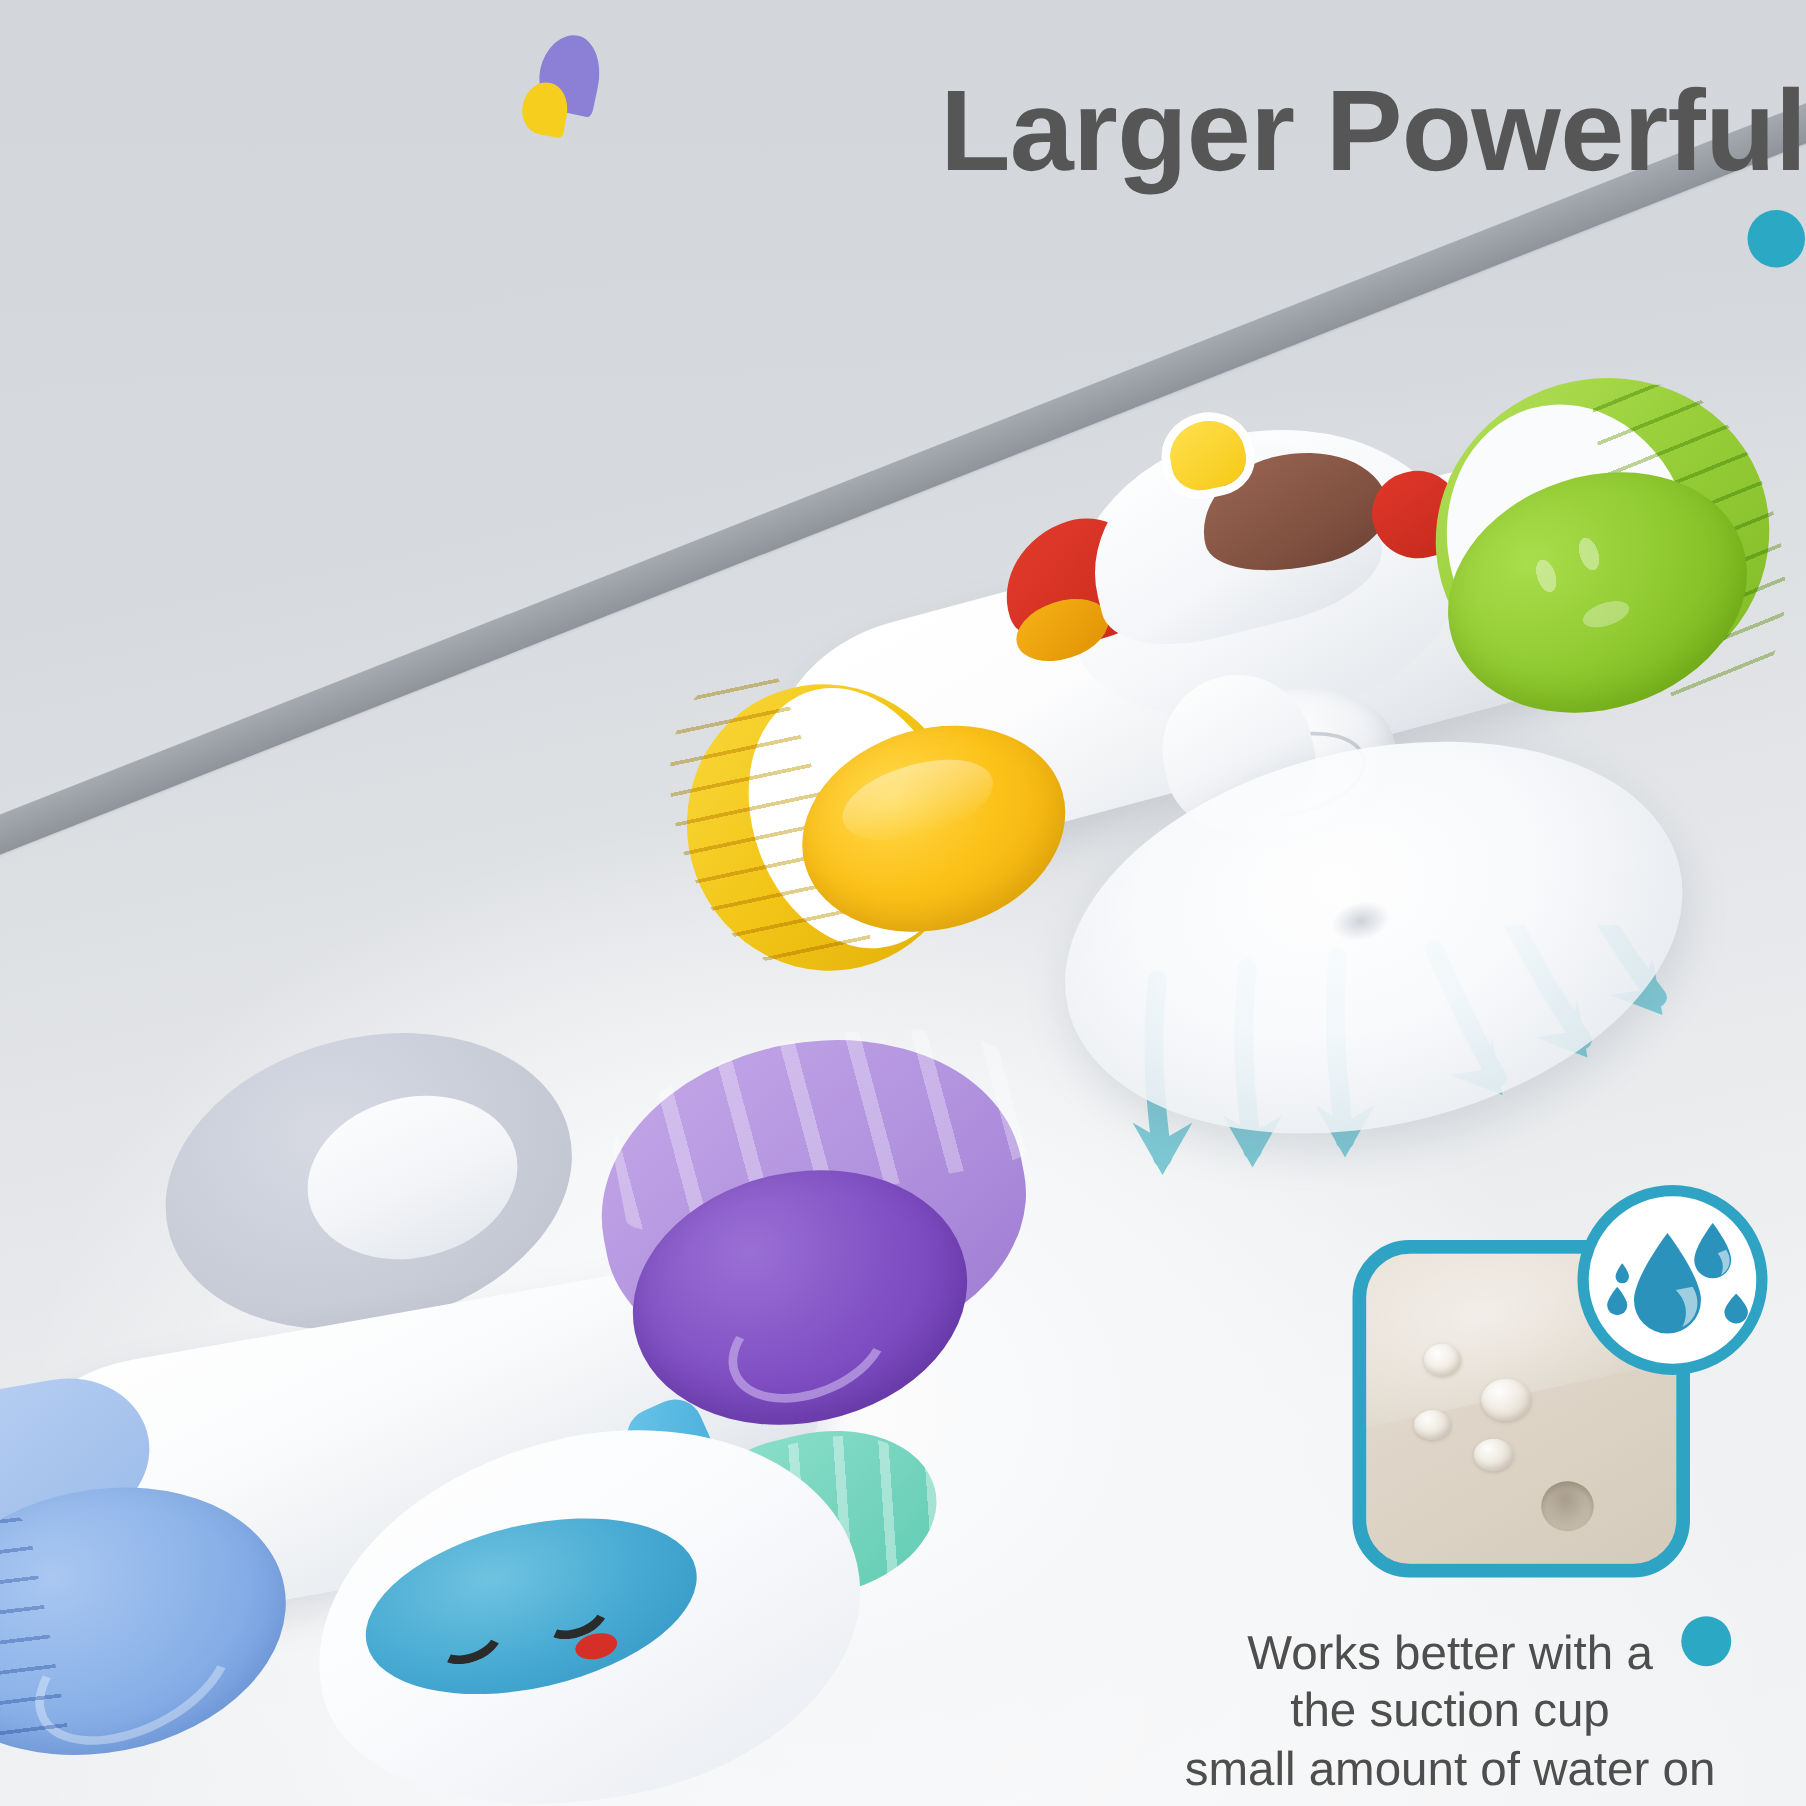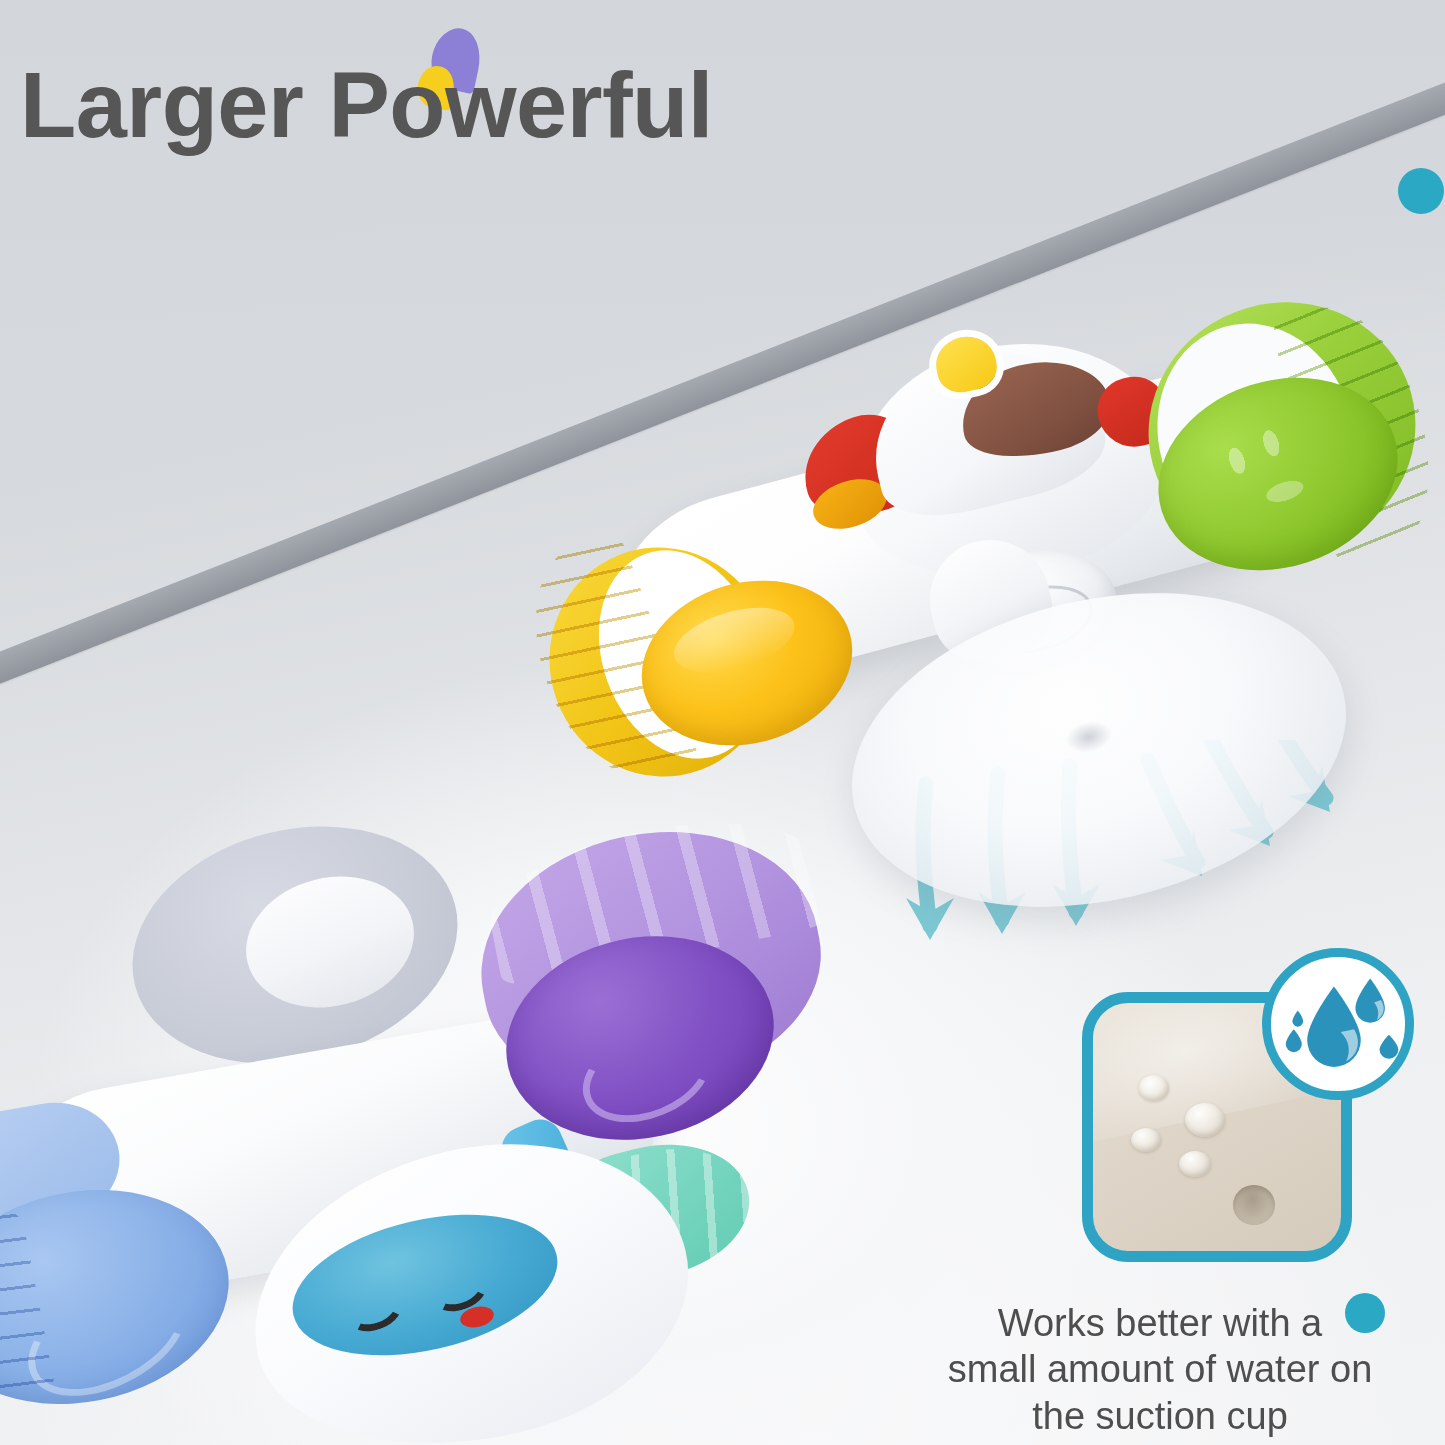--- a/index.html
+++ b/index.html
@@ -42,21 +42,21 @@
     transform: rotate(-21.5deg);
     transform-origin: 0 50%;
     box-shadow: 0 1px 2px rgba(0,0,0,0.08);
   }
 
   
   .headline {
     position: absolute;
     left: 0; right: 0;
     top: 60px;
-    text-align: left;
+    text-align: right;
     z-index: 40;
     pointer-events: none;
     margin-left: 20px;
   }
   .headline .line {
     display: block;
     color: #565656;
     font-weight: 700;
     font-size: 92px;
     line-height: 0.99;
@@ -703,17 +703,17 @@
         <path d="M88 58 C88 58 81 65 81 69 A7 7 0 0 0 95 69 C95 65 88 58 88 58 Z" fill="#2b93bb"></path>
         <path d="M20 40 C20 40 16 45 16 48 A4 4 0 0 0 24 48 C24 45 20 40 20 40 Z" fill="#2b93bb"></path>
       </svg>
     </div>
   </div>
 
   <div class="mark mark-teal-caption"></div>
 
   <div id="caption">
     <span class="cline">Works better with a</span>
+    <span class="cline">the suction cup</span>
     <span class="cline">small amount of water on</span>
-    <span class="cline">the suction cup</span>
   </div>
 
 </div>
 
 </body></html>

